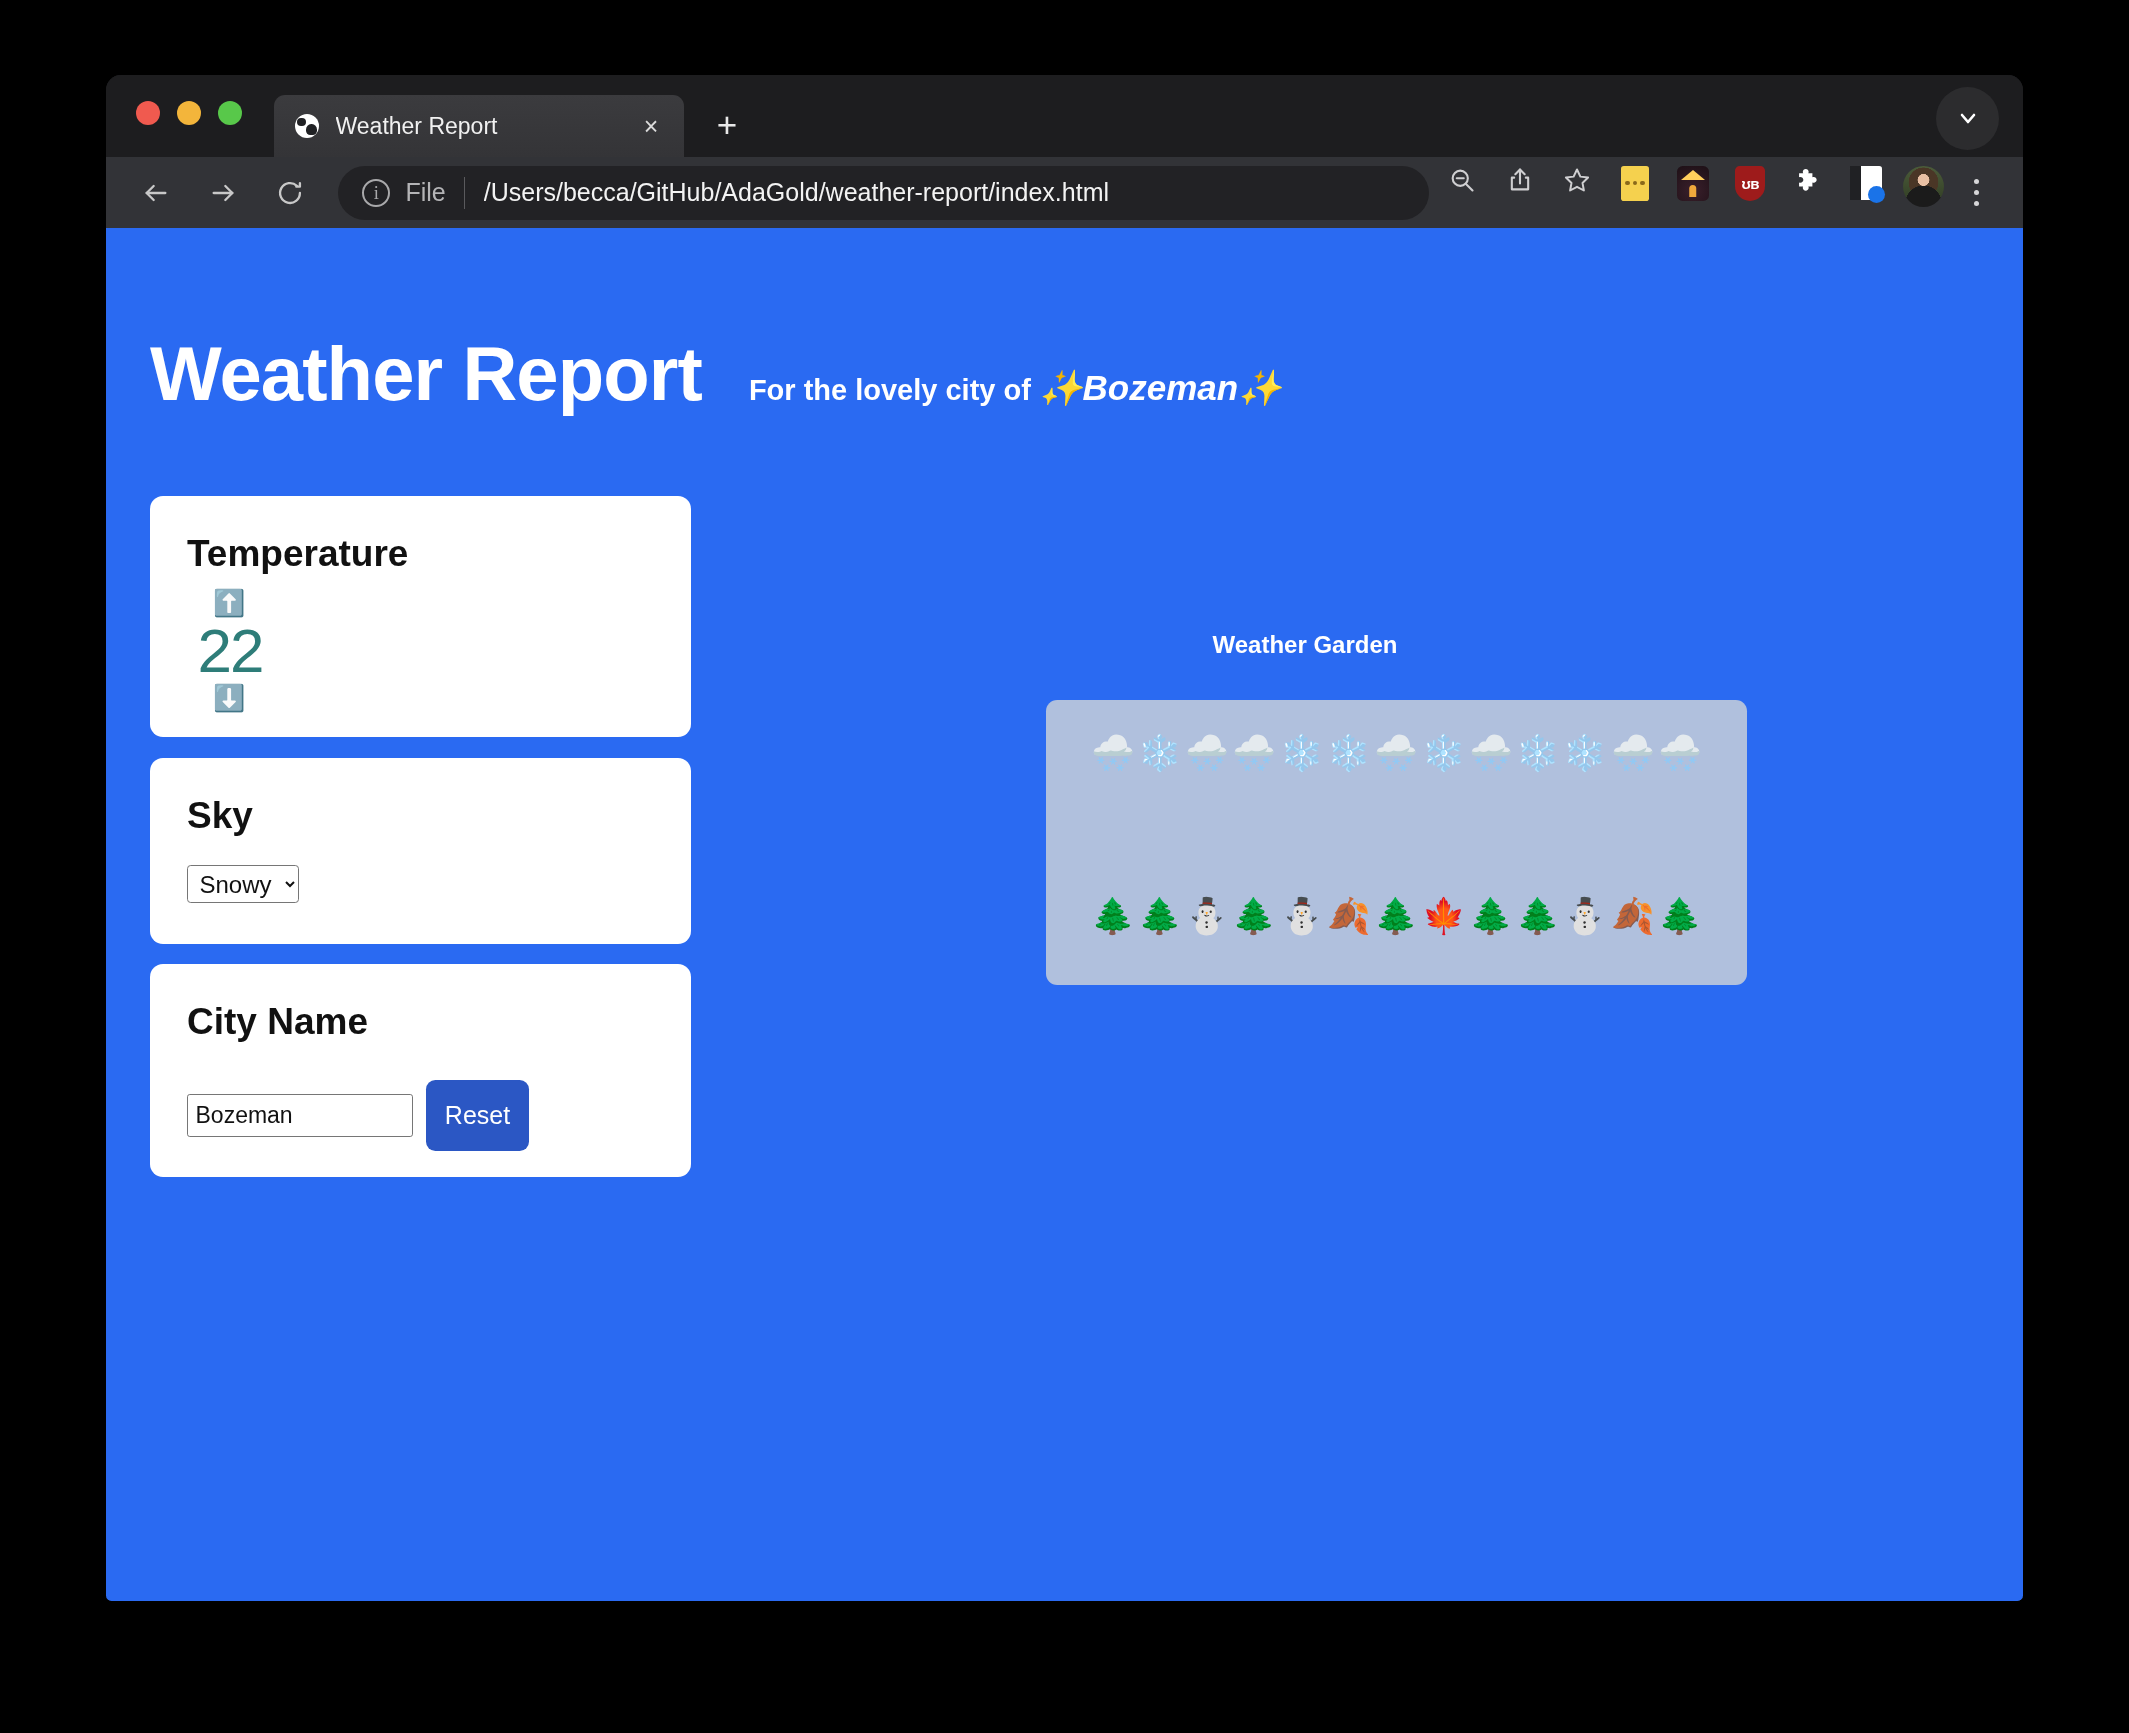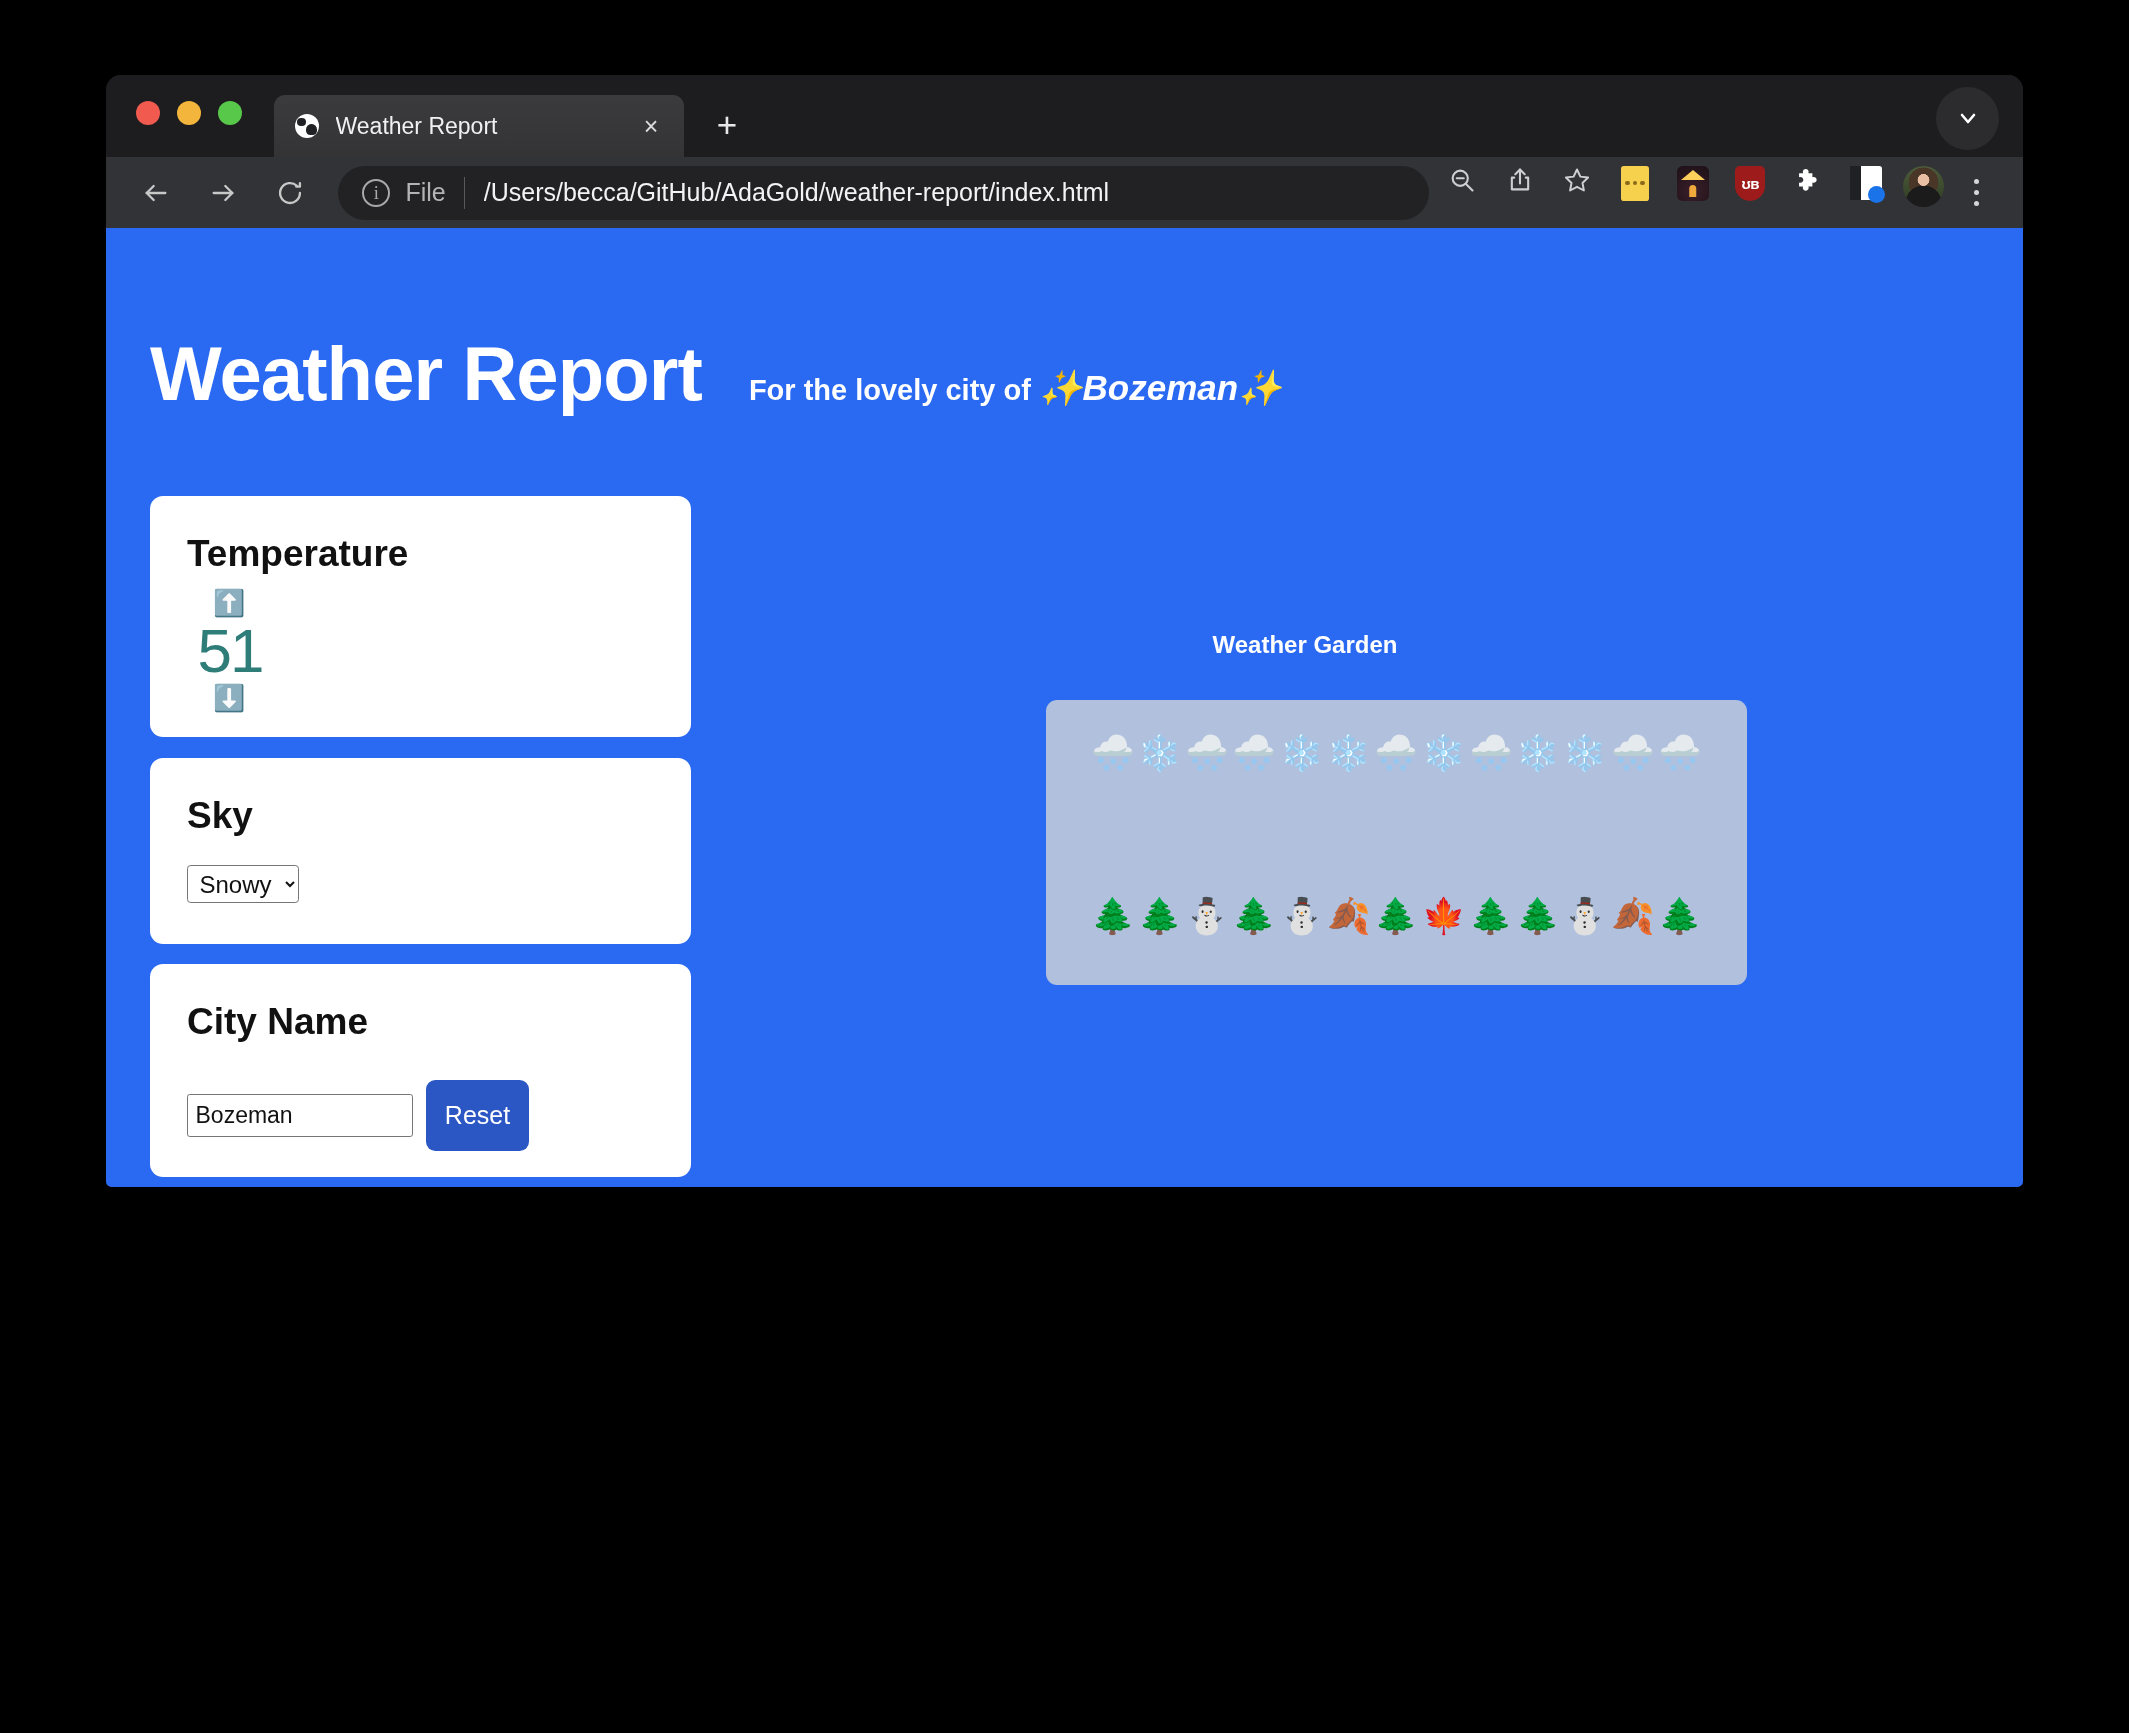--- a/index.html
+++ b/index.html
@@ -11,21 +11,21 @@
     font-family: "Liberation Sans", sans-serif;
     overflow: hidden;
   }
 
   
   .browser-window {
     position: absolute;
     left: 106px;
     top: 75px;
     width: 1917px;
-    height: 1112px;
+    height: 1526px;
     background: #202124;
     border-radius: 15px 15px 5.6px 5.6px;
     overflow: hidden;
     box-shadow: 0 13px 56px rgba(0,0,0,0.75);
   }
 
   
   .tab-strip {
     position: relative;
     height: 82px;
@@ -564,21 +564,21 @@
         <span>For the lovely city of</span>
         <span class="city">✨Bozeman✨</span>
       </div>
     </div>
 
     <div class="card" id="card-temperature">
       <div class="card-title">Temperature</div>
       <div class="temp-row">
         <div class="temp-stepper">
           <span class="arrow-btn">⬆️</span>
-          <span class="temp-value">51</span>
+          <span class="temp-value">22</span>
           <span class="arrow-btn">⬇️</span>
         </div>
       </div>
     </div>
 
     <div class="card" id="card-sky">
       <div class="card-title">Sky</div>
       <select class="sky-select"><option value="Sunny">Sunny</option><option value="Cloudy">Cloudy</option><option value="Rainy">Rainy</option><option value="Snowy" selected="">Snowy</option></select>
     </div>
 

